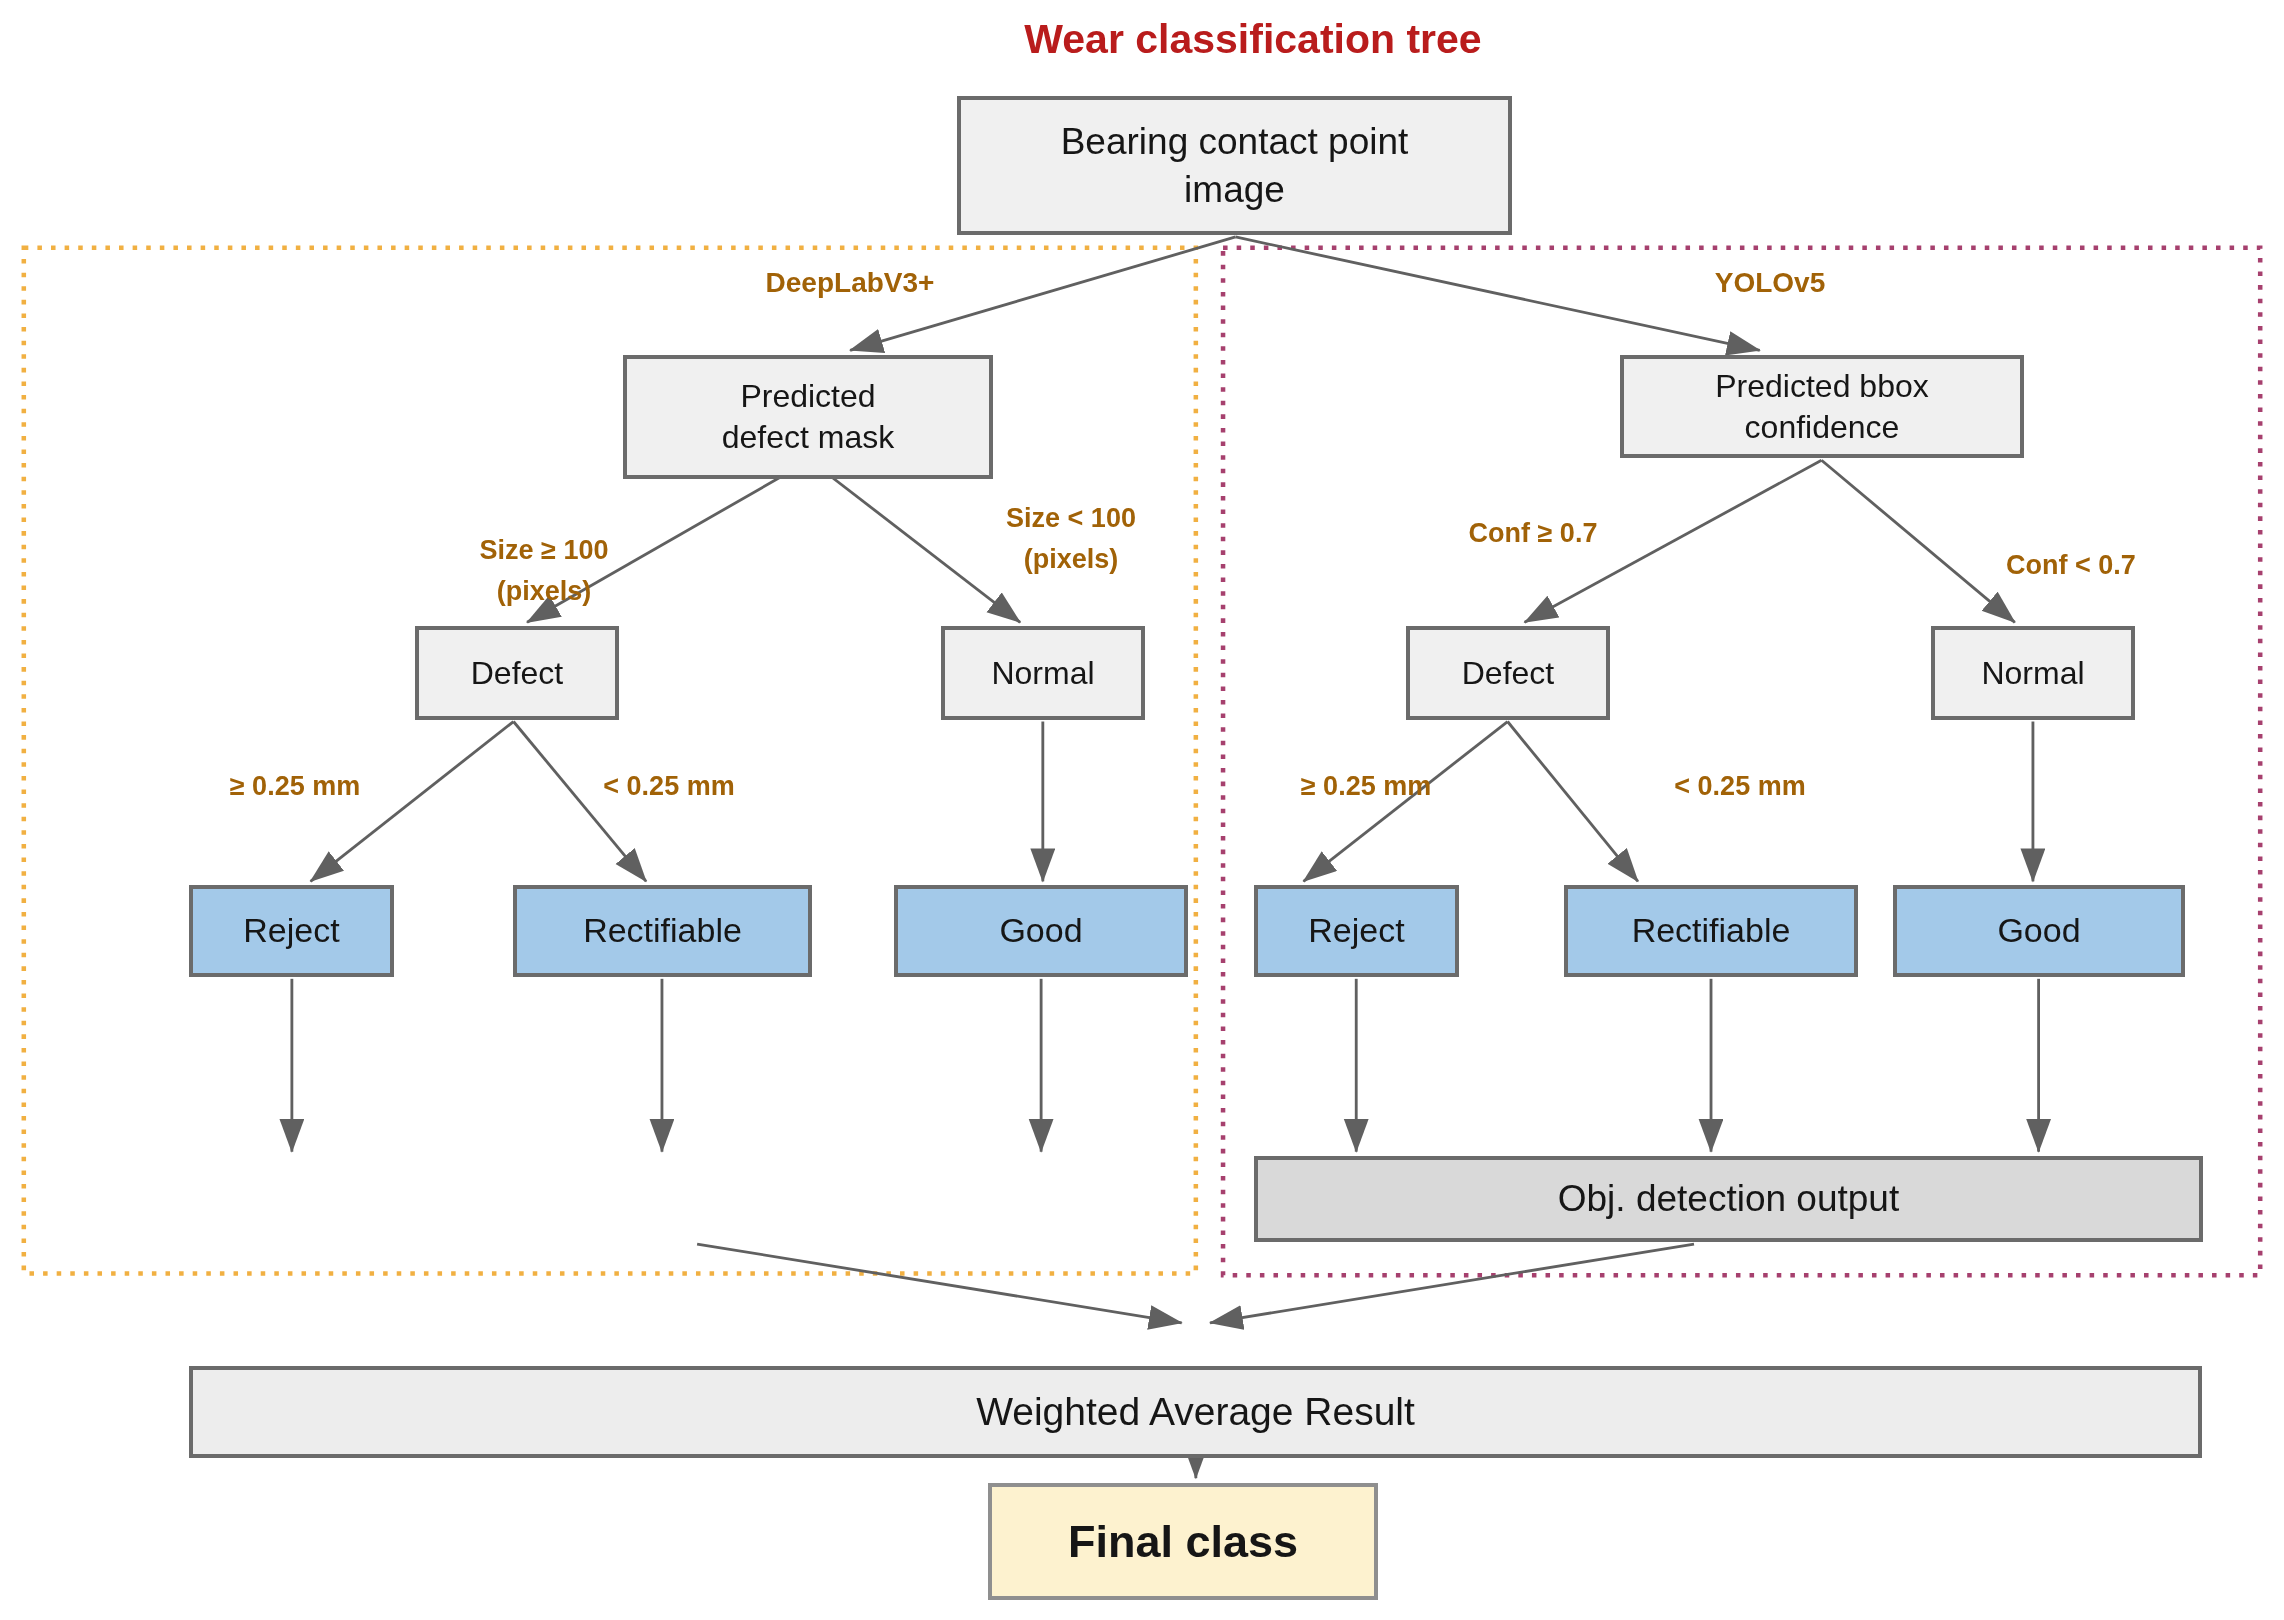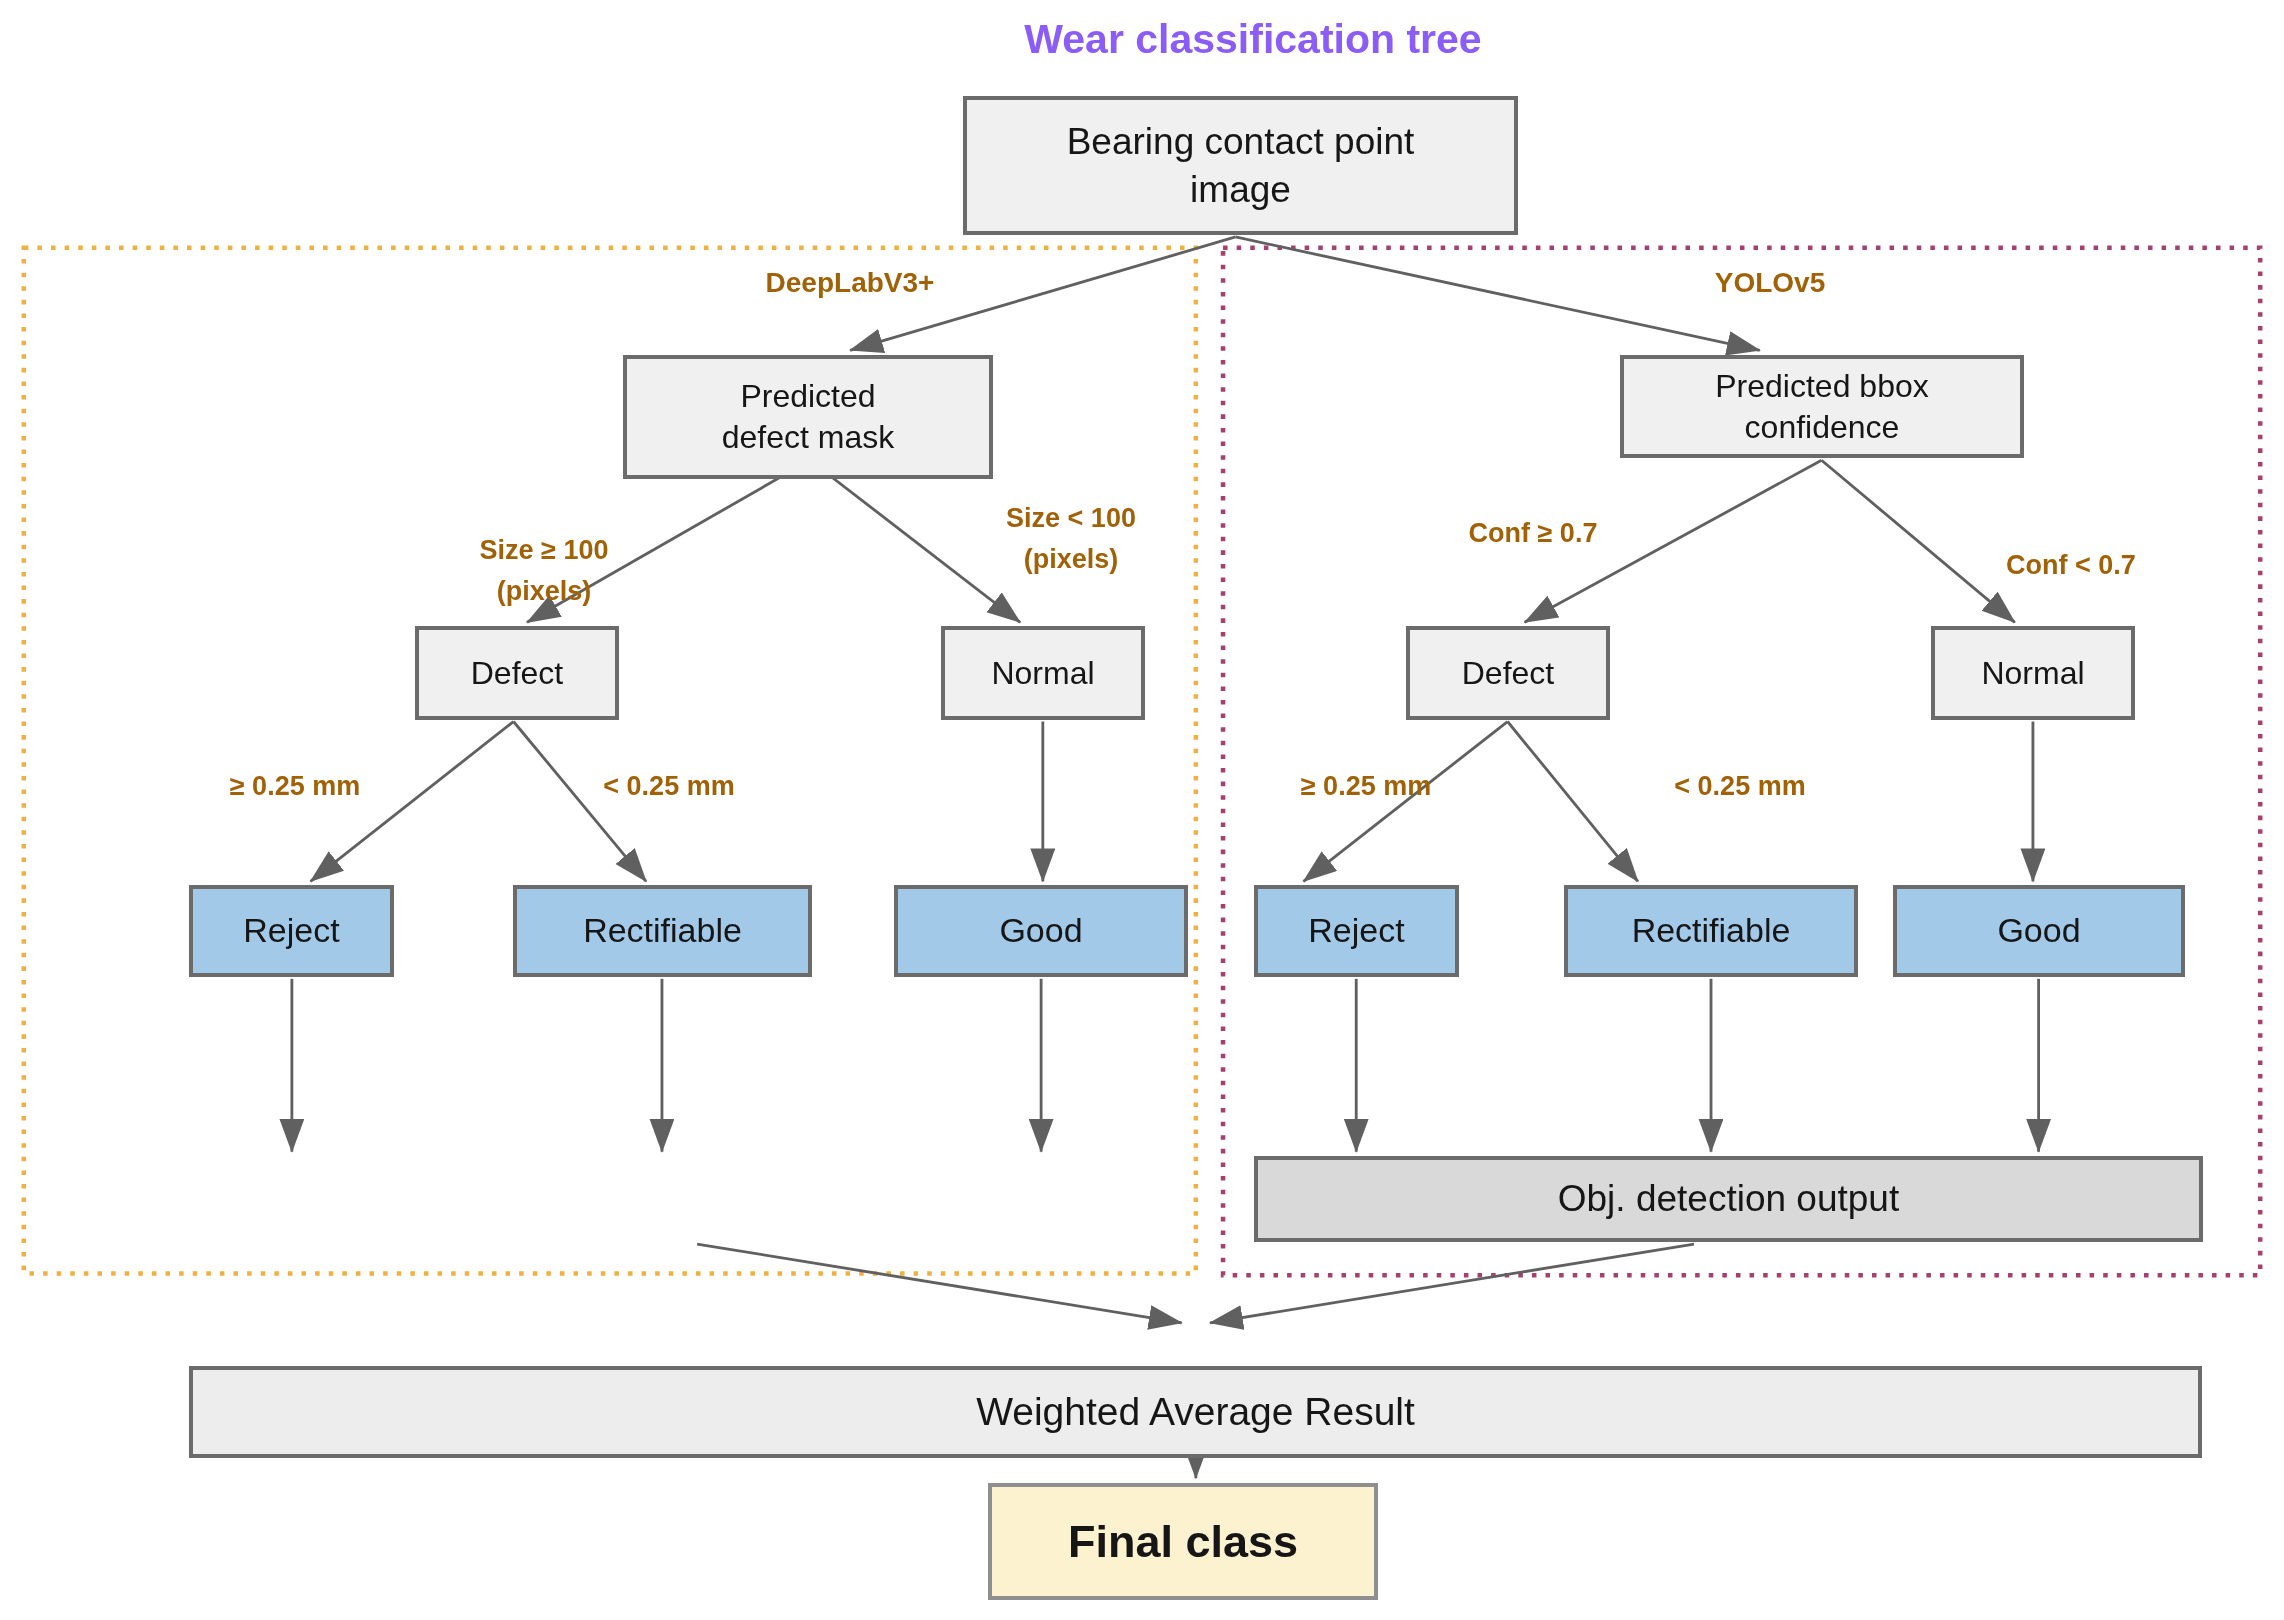--- a/index.html
+++ b/index.html
@@ -11,21 +11,21 @@
        text-align:center;color:#161616;line-height:1.28;}
   .node{background:#f0f0f0;}
   .leaf{background:#a3c9e9;}
   .output{background:#d9d9d9;}
   .weighted{background:#ededed;margin-top:39px;}
   .final{background:#fdf2cf;font-weight:700;border-color:#8f8f8f;}
   .edge-label{position:absolute;transform:translateX(-50%);font-weight:700;color:#a16207;
               text-align:center;white-space:nowrap;line-height:1.5;}
   .edge-label span{display:block;}
   .box span{display:block;}
-  #title{position:absolute;transform:translateX(-50%);font-weight:700;color:#8b5cf6;
+  #title{position:absolute;transform:translateX(-50%);font-weight:700;color:#b91c1c;
          white-space:nowrap;text-align:center;}
 </style>
 </head>
 <body>
 
 <div id="canvas">
 
   <svg id="wires" viewBox="0 0 4030 2860" xmlns="http://www.w3.org/2000/svg">
     <defs>
       <marker id="ah" markerUnits="userSpaceOnUse" markerWidth="64" markerHeight="48" refX="58" refY="22" orient="auto">
@@ -56,21 +56,21 @@
       <line x1="3019" y1="1727" x2="3019" y2="2032"></line>
       <line x1="3597" y1="1727" x2="3597" y2="2032"></line>
       <line x1="1230" y1="2195" x2="2085" y2="2334"></line>
       <line x1="2989" y1="2195" x2="2135" y2="2334"></line>
       <line x1="2110" y1="2508" x2="2110" y2="2608"></line>
     </g>
   </svg>
 
   <div id="title" style="left:1253px;top:16px;font-size:41px;">Wear classification tree</div>
 
-  <div class="box node" style="left:957px;top:96px;width:555px;height:139px;font-size:37px;margin-left:6px;">
+  <div class="box node" style="left:957px;top:96px;width:555px;height:139px;font-size:37px;">
     <span>Bearing contact point</span>
     <span>image</span>
   </div>
 
   <div class="edge-label" style="left:850px;top:262px;font-size:28px;">DeepLabV3+</div>
   <div class="edge-label" style="left:1746px;top:262px;font-size:28px;margin-left:24px;">YOLOv5</div>
 
   <div class="box node" style="left:623px;top:355px;width:370px;height:124px;font-size:32px;">
     <span>Predicted</span>
     <span>defect mask</span>

